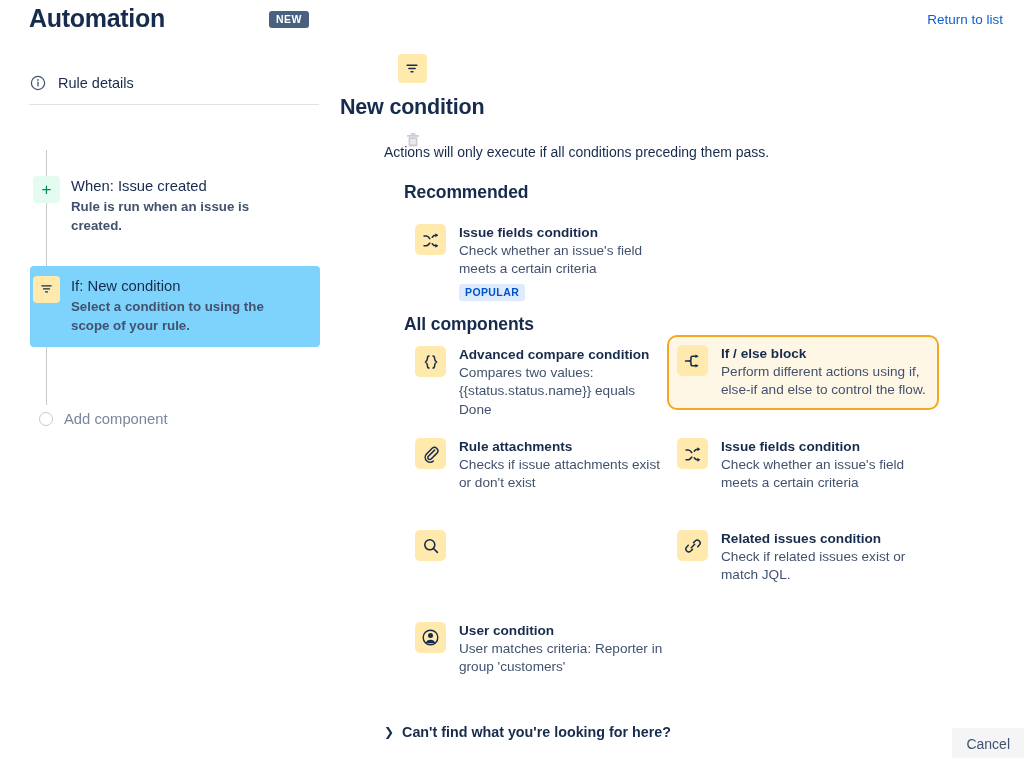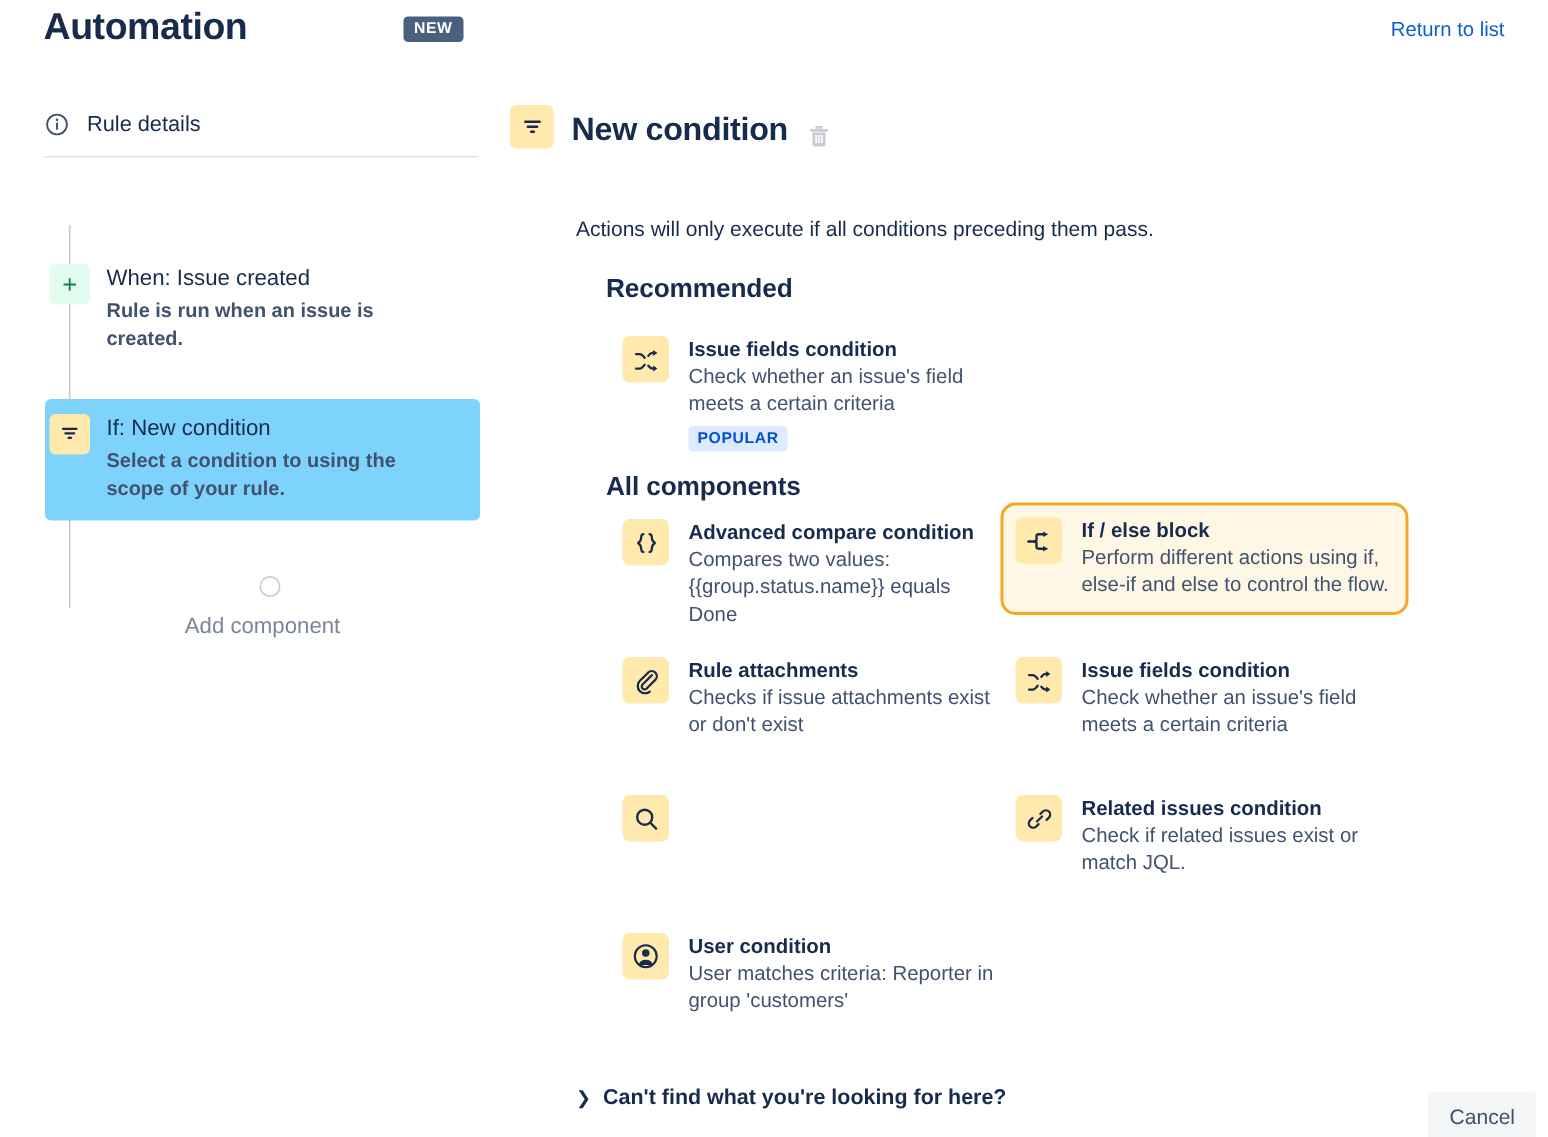--- a/index.html
+++ b/index.html
@@ -63,27 +63,27 @@
     background: transparent; border: 1.5px solid #c7c9cc; border-radius: 50%;
     width: 14px; height: 14px; min-width: 14px; margin-left: 9px;
   }
   .node-body { padding-top: 1px; }
   .node-title { font-size: 14.8px; color: #172b4d; line-height: 1.25; }
   .node-title.muted { color: #7a869a; }
   .node-desc { font-size: 13.3px; color: #42526e; line-height: 1.36; margin-top: 3px; max-width: 232px; font-weight: bold; }
 
   #node-when { top: 122px; }
   #node-if   { top: 220px; }
-  #node-add  { top: 330px; align-items: center; flex-direction: column; }
+  #node-add  { top: 356px; align-items: center; }
   #node-add .node-body { padding-top: 0; }
 
   
   .main { position: absolute; left: 330px; top: 46px; width: 702px; height: 712px; }
 
-  .main-head { position: absolute; left: 10px; top: 24px; display: flex; align-items: flex-end; gap: 12px; }
+  .main-head { position: absolute; left: 10px; top: 8px; display: flex; align-items: center; gap: 12px; flex-direction: column; }
   .head-icon {
     width: 29px; height: 29px; border-radius: 4px; background: #ffe9ac;
     display: flex; align-items: center; justify-content: center;
   }
   .head-title { font-size: 21.5px; font-weight: 700; color: #172b4d; letter-spacing: -0.2px; }
   .trash-btn { cursor: pointer; display: flex; align-items: center; margin-left: 2px; }
 
   .main-sub {
     position: absolute; left: 54px; top: 98px;
     font-size: 14px; color: #172b4d;
@@ -242,21 +242,21 @@
 
     <div class="card" style="left:0; top:0;">
       <div class="card-icon">
         <svg width="18" height="18" viewBox="0 0 18 18">
           <path d="M7 3 C5.4 3 5.4 4.4 5.4 5.6 C5.4 7.4 4.6 8.2 3.4 9 C4.6 9.8 5.4 10.6 5.4 12.4 C5.4 13.6 5.4 15 7 15" stroke="#172b4d" stroke-width="1.5" fill="none" stroke-linecap="round" stroke-linejoin="round"></path>
           <path d="M11 3 C12.6 3 12.6 4.4 12.6 5.6 C12.6 7.4 13.4 8.2 14.6 9 C13.4 9.8 12.6 10.6 12.6 12.4 C12.6 13.6 12.6 15 11 15" stroke="#172b4d" stroke-width="1.5" fill="none" stroke-linecap="round" stroke-linejoin="round"></path>
         </svg>
       </div>
       <div class="card-body">
         <div class="card-title">Advanced compare condition</div>
-        <div class="card-desc">Compares two values: {{group.status.name}} equals Done</div>
+        <div class="card-desc">Compares two values: {{status.status.name}} equals Done</div>
       </div>
     </div>
 
     <div class="card highlight" style="left:262px; top:-1px;border-radius:10px;">
       <div class="card-icon">
         <svg width="18" height="18" viewBox="0 0 18 18">
           <path d="M1.6 9 H5.6 a1.4 1.4 0 0 0 1.4 -1.4 V5.6 a1.4 1.4 0 0 1 1.4 -1.4 H12" stroke="#172b4d" stroke-width="1.6" fill="none" stroke-linecap="round" stroke-linejoin="round"></path>
           <path d="M5.6 9 a1.4 1.4 0 0 1 1.4 1.4 V12.4 a1.4 1.4 0 0 0 1.4 1.4 H12" stroke="#172b4d" stroke-width="1.6" fill="none" stroke-linecap="round" stroke-linejoin="round"></path>
           <path d="M11.4 2.4 L14.8 4.2 L11.4 6 z" fill="#172b4d"></path>
           <path d="M11.4 12 L14.8 13.8 L11.4 15.6 z" fill="#172b4d"></path>

